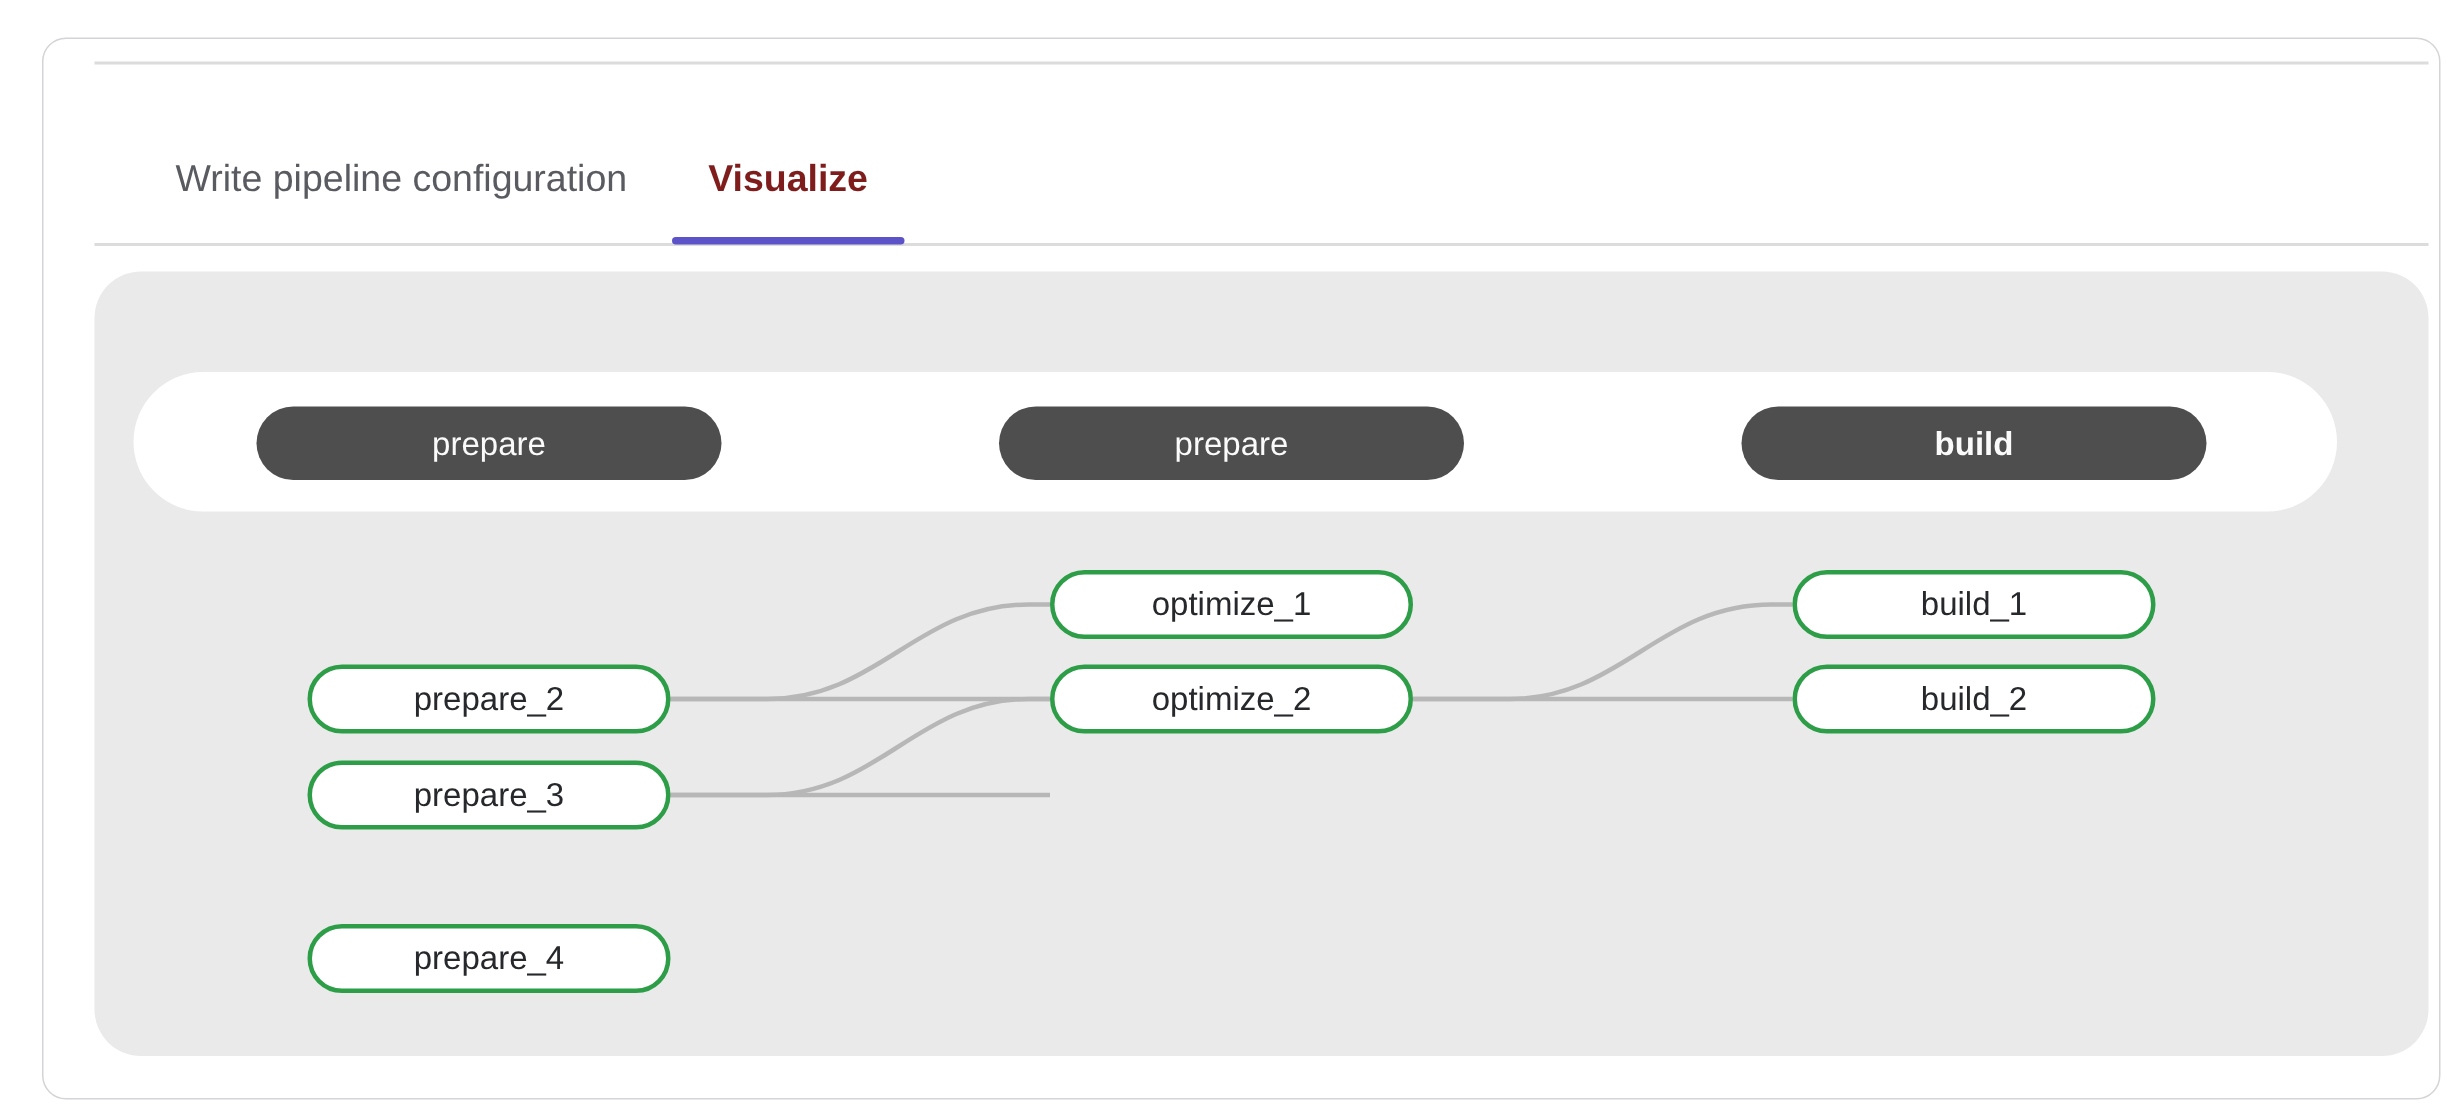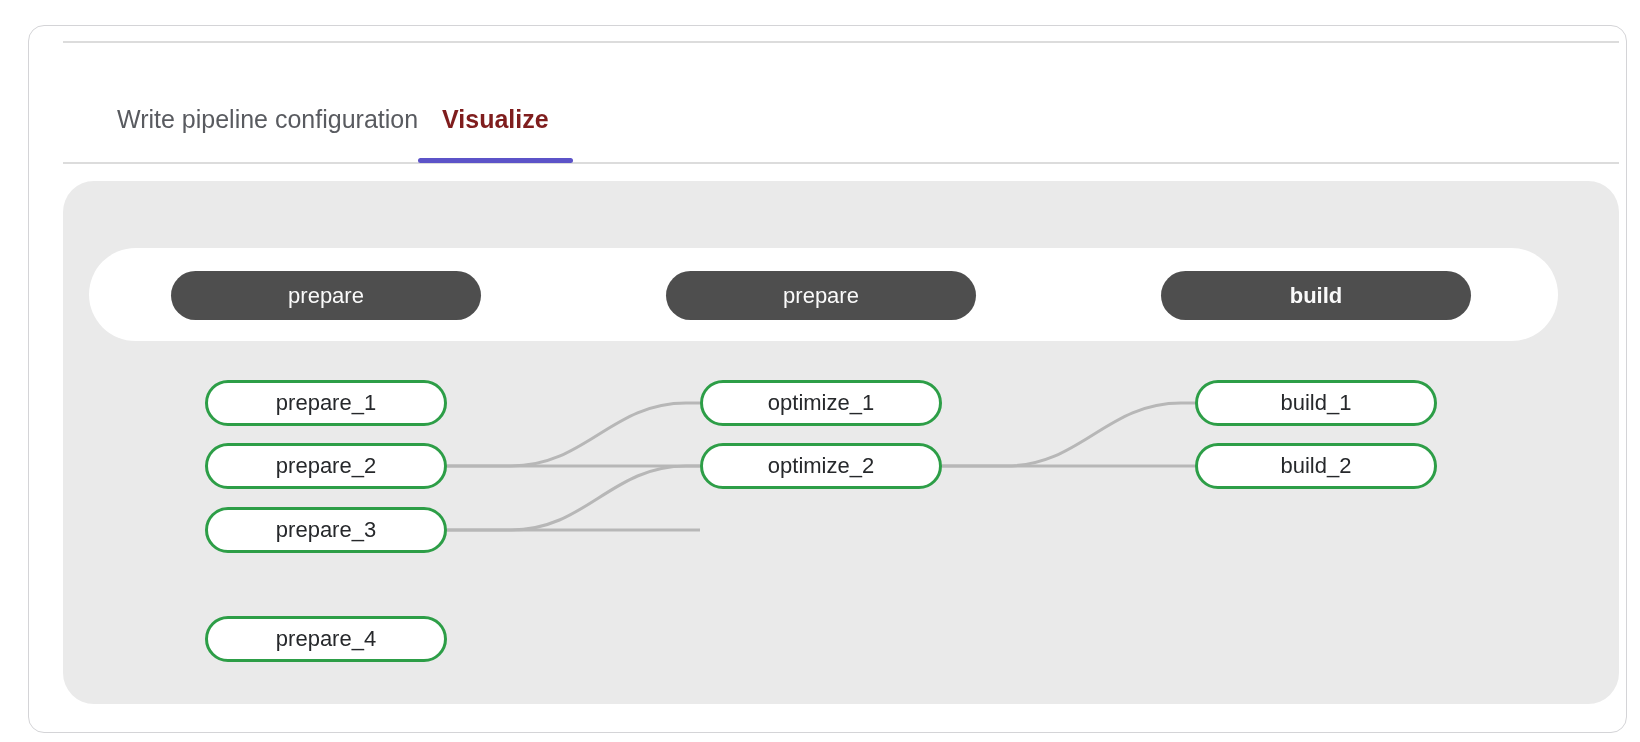--- a/index.html
+++ b/index.html
@@ -26,21 +26,21 @@
   }
   .top-rule {
     position: absolute; left: 34px; top: 15px;
     width: 1556px; height: 2px; background: #dcdcdc;
   }
   .tab-bar {
     position: absolute; left: 34px; top: 50px;
     width: 1556px; height: 88px;
     border-bottom: 2px solid #dcdcdc;
     display: flex; align-items: center;
-    padding-left: 54px; 
+    padding-left: 54px; gap: 30px;
   }
   .tab {
     position: relative; height: 100%;
     display: inline-flex; align-items: center; justify-content: center;
     background: none; border: none; cursor: pointer;
     font-family: inherit; font-size: 25px;
     color: #595b60; white-space: nowrap;
   }
   .tab.active {
     font-weight: bold; color: #7f1d1d;
@@ -102,21 +102,20 @@
         <path d="M384,285 L448,285 C523,285 548,222 623,222 L637,222" class="edge"></path>
         <path d="M384,285 L637,285" class="edge"></path>
         <path d="M384,349 L448,349 C523,349 548,285 623,285 L637,285" class="edge"></path>
         <path d="M384,349 L637,349" class="edge"></path>
         <path d="M879,285 L943,285 C1018,285 1043,222 1118,222 L1132,222" class="edge"></path>
         <path d="M879,285 L1132,285" class="edge"></path>
       </svg>
     <div class="stage-bar"></div>
 
   <div class="stage-pill" style="left: 108px;">prepare</div>
-      <div class="job-pill" style="left: 142px; top: 199px;">prepare_1</div>
       <div class="job-pill" style="left: 142px; top: 262px;">prepare_2</div>
       <div class="job-pill" style="left: 142px; top: 326px;">prepare_3</div>
       <div class="job-pill" style="left: 142px; top: 389px; margin-top: 46px;">prepare_4</div>
       <div class="stage-pill" style="left: 603px;">prepare</div>
       <div class="job-pill" style="left: 637px; top: 199px;">optimize_1</div>
       <div class="job-pill" style="left: 637px; top: 262px;">optimize_2</div>
       <div class="stage-pill" style="left: 1098px; font-weight: bold;">build</div>
       <div class="job-pill" style="left: 1132px; top: 199px;">build_1</div>
       <div class="job-pill" style="left: 1132px; top: 262px;">build_2</div>
     </div>

